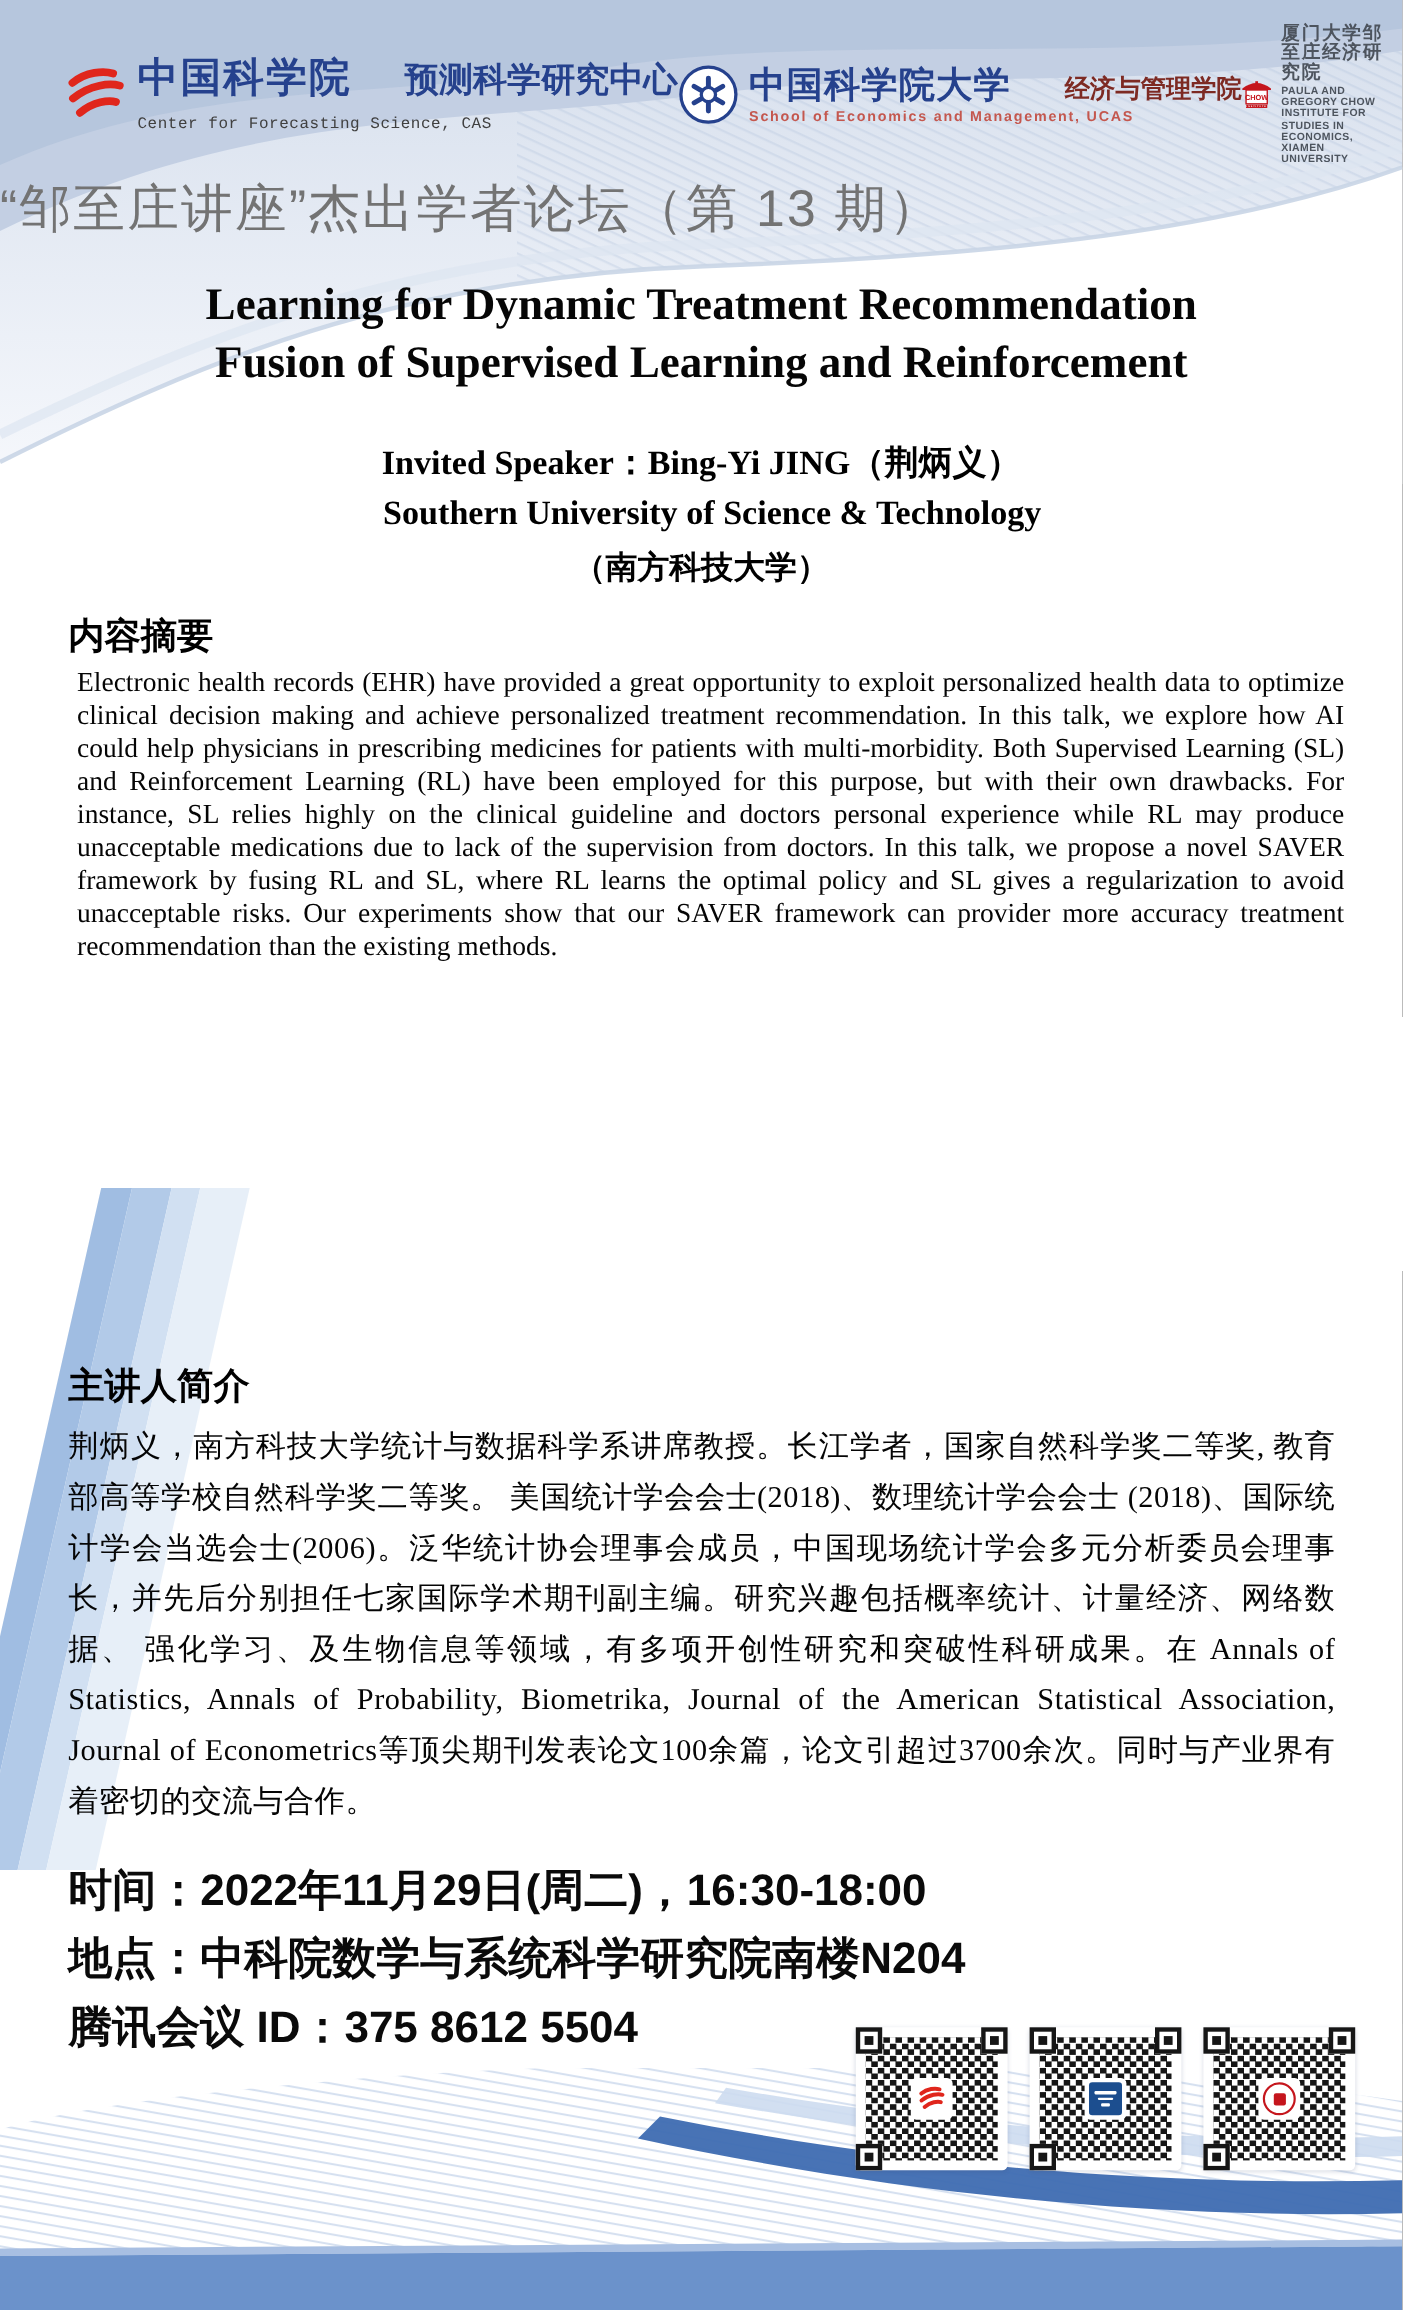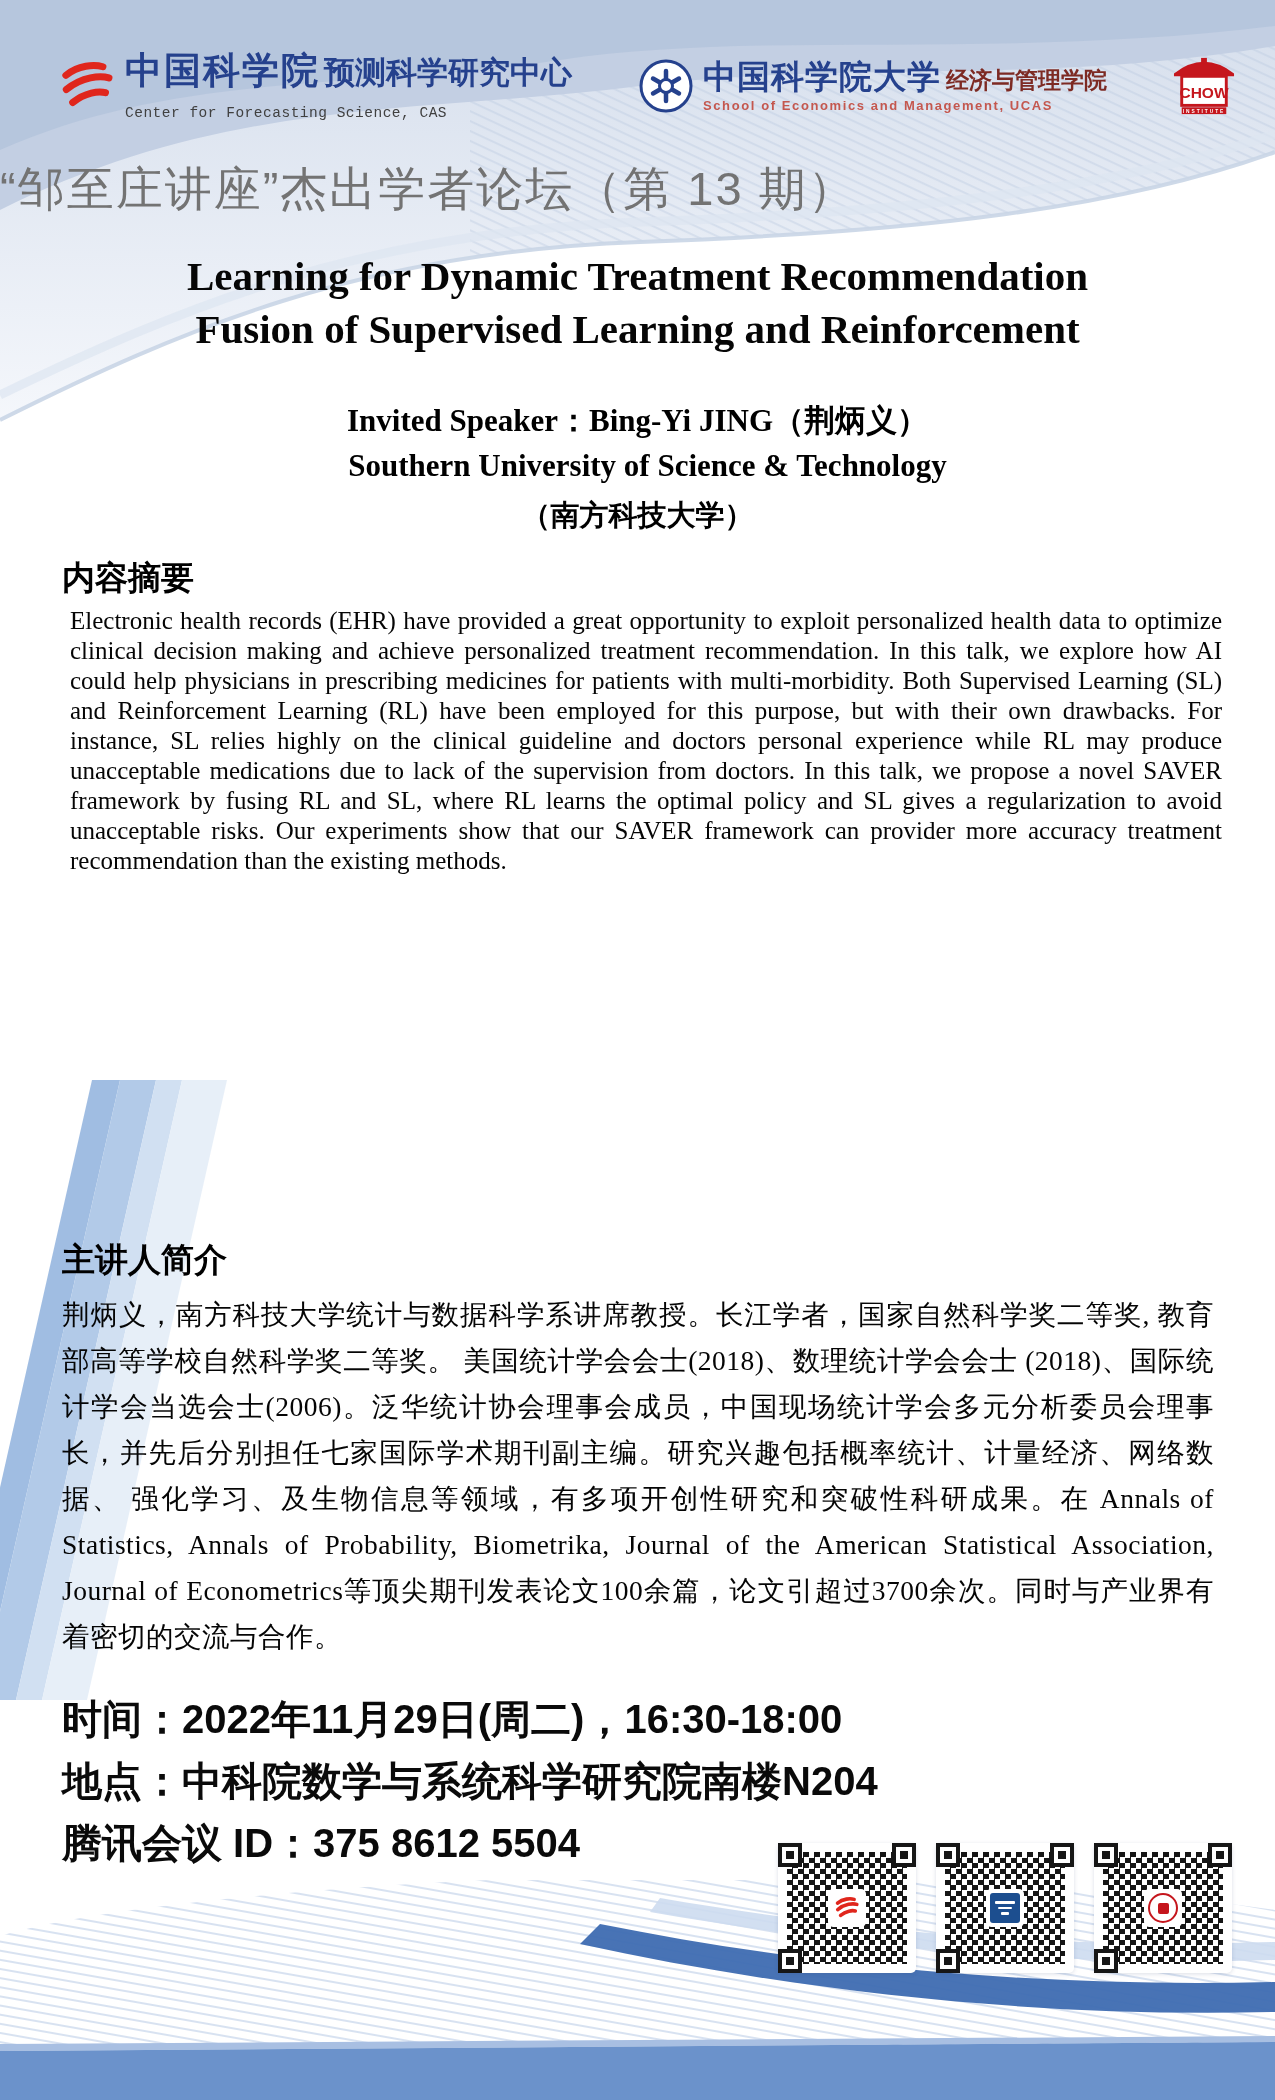--- a/index.html
+++ b/index.html
@@ -11,21 +11,21 @@
   svg.bg{position:absolute;display:block;pointer-events:none;}
   .bg-top{top:0;left:0;width:1275px;height:440px;}
   .bg-left{top:1080px;left:0;width:260px;height:620px;}
   .bg-bottom{top:1840px;left:0;width:1275px;height:260px;}
 
   
   .logos{position:absolute;top:44px;left:58px;right:40px;height:84px;
     display:flex;align-items:center;justify-content:space-between;}
   .logo{display:flex;align-items:center;gap:9px;}
   .logo .txt{display:flex;flex-direction:column;line-height:1.05;}
-  .row-baseline{display:flex;align-items:baseline;white-space:nowrap;}
+  .row-baseline{display:flex;align-items:baseline;white-space:nowrap;gap:44px;}
   .cn-cal{font-family:"DejaVu Serif","Liberation Serif",serif;font-weight:bold;color:#25418d;}
   .logo1 .cn-cal{font-size:37px;letter-spacing:2px;}
   .logo1 .cn-sub{font-size:31px;font-weight:bold;color:#25418d;margin-left:4px;}
   .logo1 .en{font-family:"Liberation Mono",monospace;font-size:14.5px;color:#404040;margin-top:16px;letter-spacing:0.5px;}
   .logo2 .cn-cal{font-size:33px;letter-spacing:1px;}
   .logo2 .cn-sub{font-size:23px;font-weight:bold;color:#7d2a23;margin-left:5px;}
   .logo2 .en{font-size:13px;color:#c4574e;letter-spacing:1.6px;margin-top:4px;font-weight:bold;}
   .logo3 .cn{font-family:"DejaVu Serif","Liberation Serif",serif;font-size:17px;color:#4d545e;letter-spacing:1.5px;font-weight:bold;}
   .logo3 .en{font-size:9.5px;font-weight:bold;color:#4d545e;letter-spacing:0.4px;margin-top:2px;}
 
@@ -163,20 +163,25 @@
 
     <div class="logo logo3">
       <svg width="62" height="60" viewBox="0 0 64 60">
         <path d="M1,17 Q32,-7 63,17 L63,20 L1,20 Z" fill="#c5161d"></path>
         <rect x="29" y="1" width="6" height="6" fill="#c5161d"></rect>
         <rect x="9" y="20" width="46" height="30" fill="#ffffff" stroke="#c5161d" stroke-width="3"></rect>
         <text x="32" y="42" text-anchor="middle" font-family="Liberation Sans, sans-serif" font-size="16" font-weight="bold" fill="#c5161d">CHOW</text>
         <rect x="9" y="52" width="46" height="7" fill="#c5161d"></rect>
         <text x="32" y="57.5" text-anchor="middle" font-family="Liberation Sans, sans-serif" font-size="5" font-weight="bold" fill="#ffffff" letter-spacing="2">INSTITUTE</text>
       </svg>
+      <div class="txt">
+        <span class="cn">厦门大学邹至庄经济研究院</span>
+        <span class="en">PAULA AND GREGORY CHOW INSTITUTE FOR</span>
+        <span class="en">STUDIES IN ECONOMICS, XIAMEN UNIVERSITY</span>
+      </div>
     </div>
   </div>
 
   <div class="cn-title">“邹至庄讲座”杰出学者论坛（第 13 期）</div>
 
   <div class="en-title">
     <div>Learning for Dynamic Treatment Recommendation</div>
     <div>Fusion of Supervised Learning and Reinforcement</div>
   </div>
 

